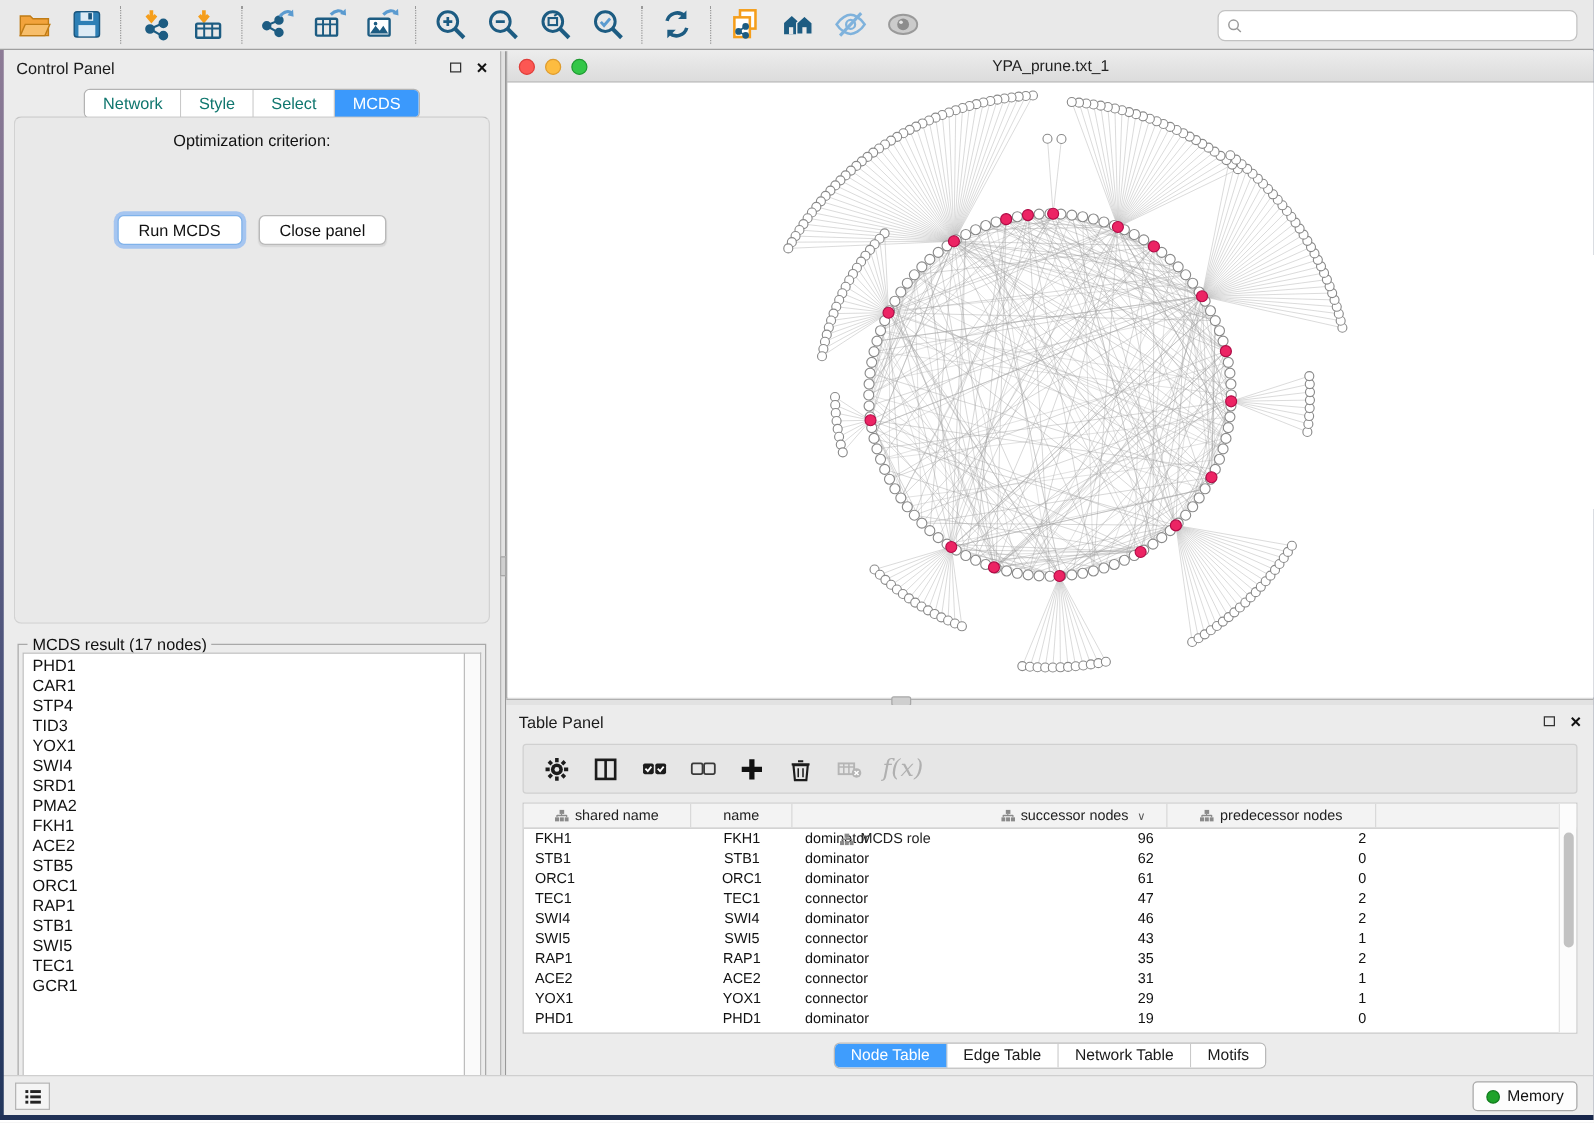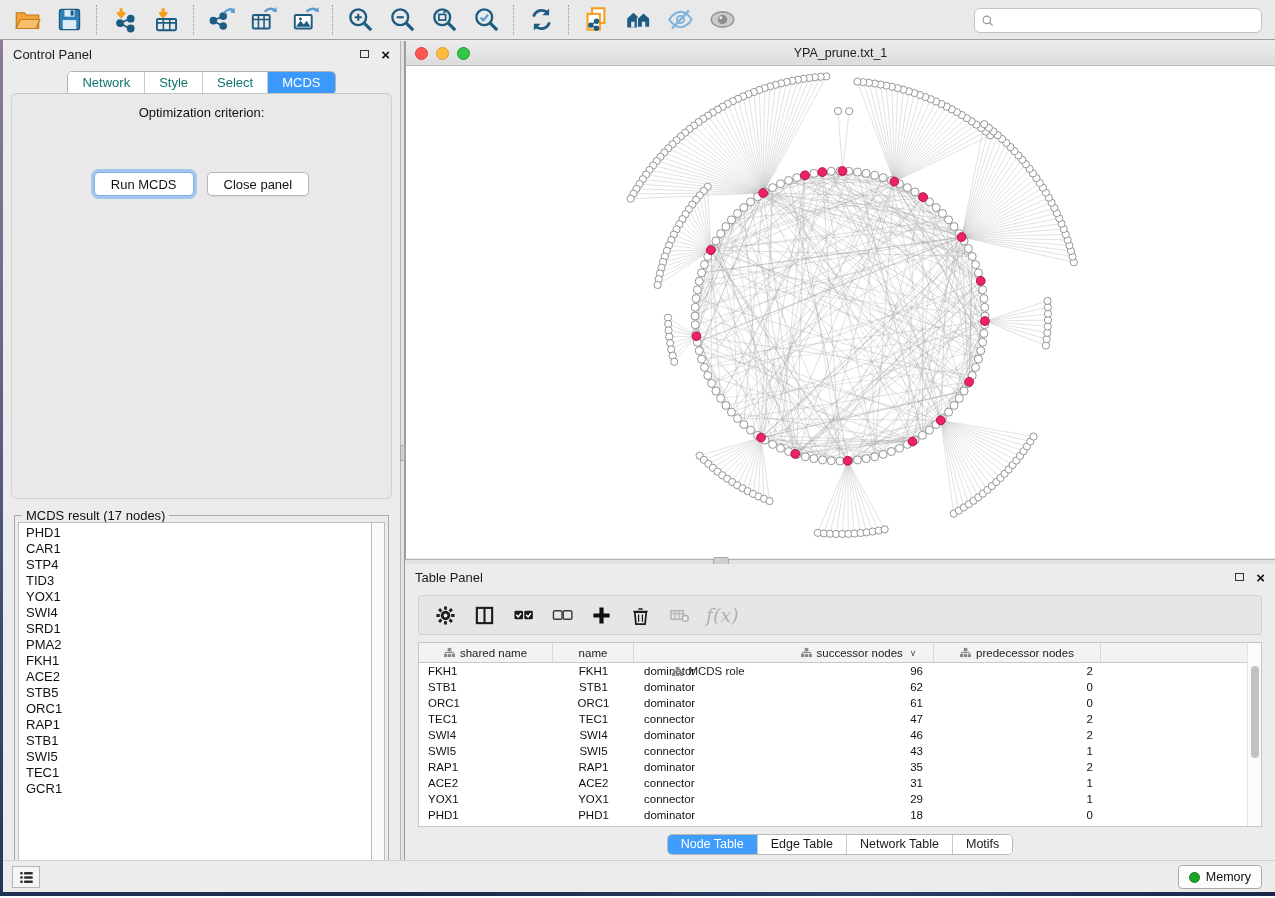--- a/index.html
+++ b/index.html
@@ -1307,21 +1307,21 @@
        <div class="td c1">YOX1</div>
        <div class="td c2">YOX1</div>
        <div class="td c3">connector</div>
        <div class="td c4">29</div>
        <div class="td c5">1</div>
      </div>
             <div class="trow">
        <div class="td c1">PHD1</div>
        <div class="td c2">PHD1</div>
        <div class="td c3">dominator</div>
-       <div class="td c4">18</div>
+       <div class="td c4">19</div>
        <div class="td c5">0</div>
      </div>
           </div>
         <div class="tscroll">
             <div class="tthumb"></div>
           </div>
       </div>
       <div class="table-tabs">
         <div class="ttabgroup" id="table-tabs">
             <span class="ttab active">Node Table</span>

